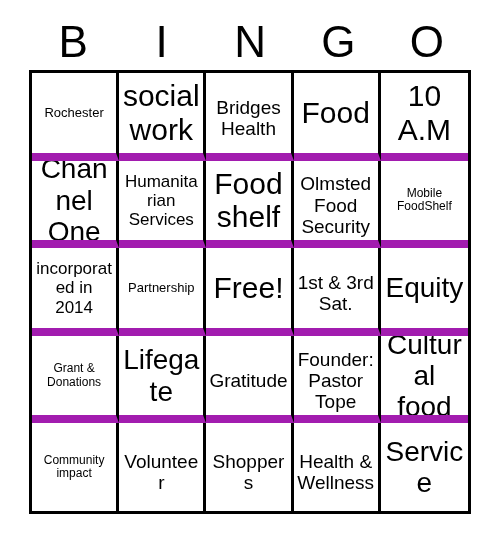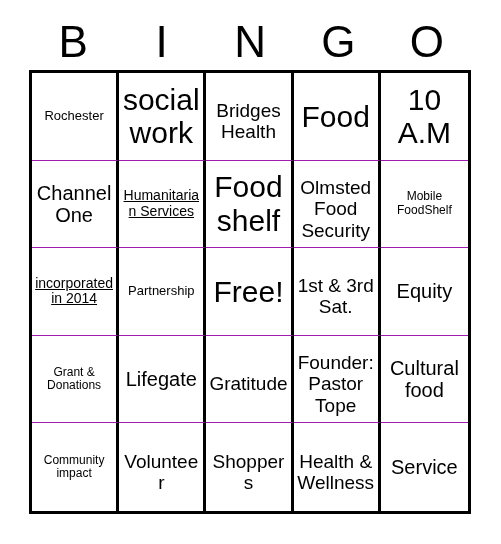--- a/index.html
+++ b/index.html
@@ -53,46 +53,46 @@
     height: 444px;
     border: 3px solid #000000;
     box-sizing: border-box;
     display: grid;
     grid-template-columns: repeat(5, 1fr);
     grid-template-rows: repeat(5, 1fr);
     background: #ffffff;
   }
   .cell {
     border-right: 3px solid #000000;
-    border-bottom: 1px solid #a21caf;
+    border-bottom: 8px solid #a21caf;
     box-sizing: border-box;
     display: flex;
     align-items: center;
     justify-content: center;
     text-align: center;
     padding: 2px 3px;
     overflow: hidden;
     background: #ffffff;
   }
   .cell:nth-child(5n) { border-right: none; }
   .cell:nth-child(n+21) { border-bottom: none; justify-content: flex-end; }
 
   .cell-text {
     display: block;
     width: 100%;
     line-height: 1.12;
     word-wrap: break-word;
   }
 
   
-  .fs-xs   { font-size: 14px; text-decoration: underline; }
+  .fs-xs   { font-size: 17px; }
   .fs-sm   { font-size: 13px; }
   .fs-md   { font-size: 12px; }
   .fs-lg   { font-size: 19px; margin-top: 10px; }
-  .fs-xl   { font-size: 20px; }
+  .fs-xl   { font-size: 28px; }
   .fs-xxl  { font-size: 30px; }
 </style>
 </head>
 <body>
 
 <div id="bingo-card">
 
   <div id="header-row">
     <div class="header-letter">B</div>
     <div class="header-letter">I</div>

